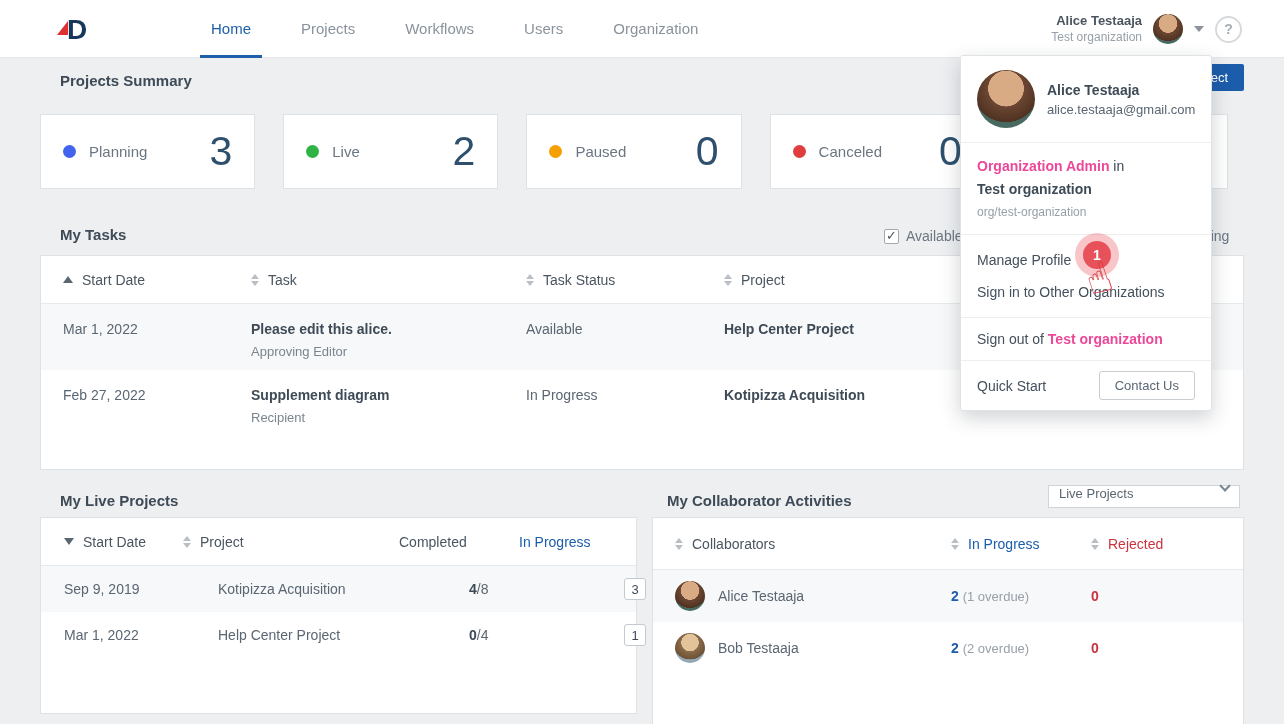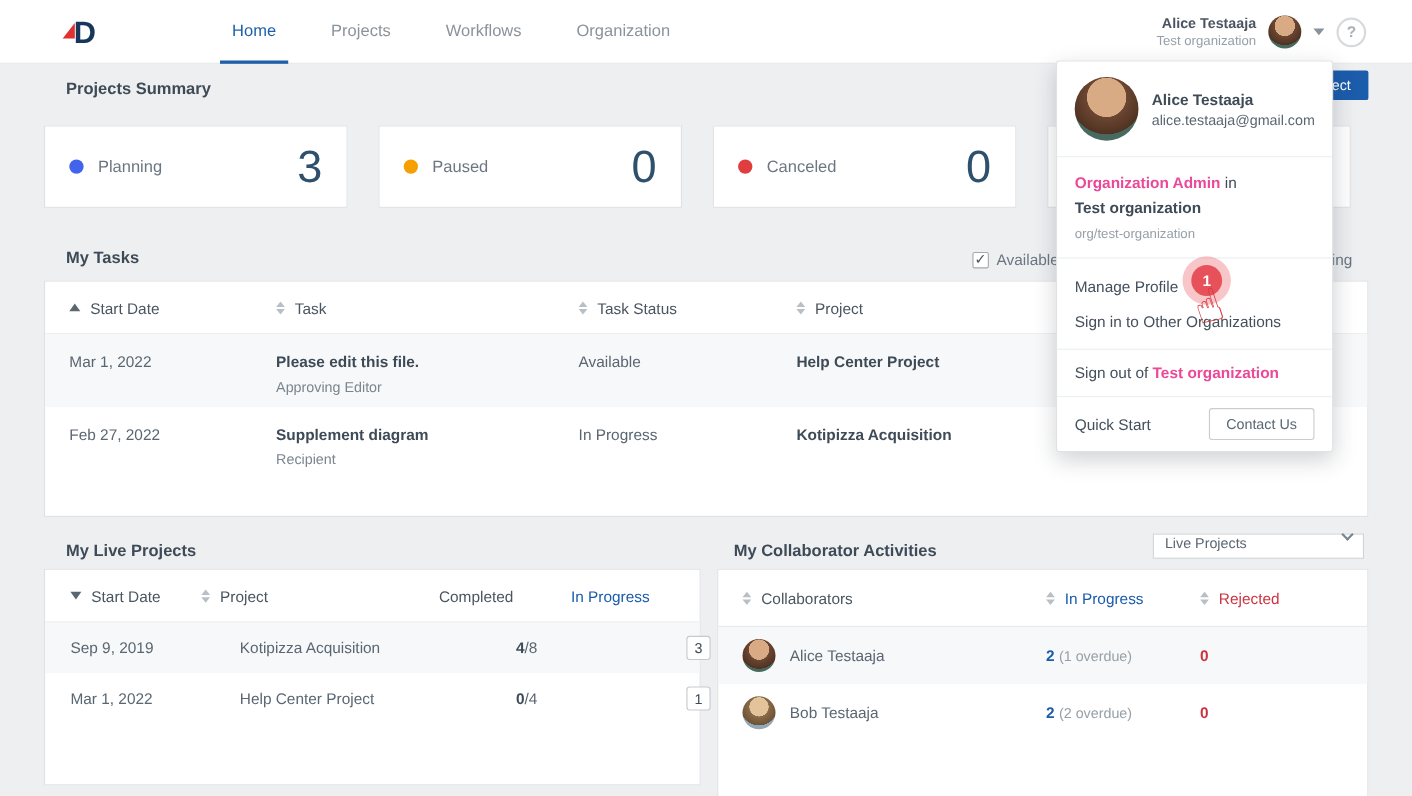--- a/index.html
+++ b/index.html
@@ -119,20 +119,21 @@
 
 <div class="topbar">
   <svg class="logo" viewBox="0 0 42 34">
     <polygon points="3,23 14,9 14,23" fill="#e03131"></polygon>
     <text x="13" y="27" font-size="28" font-weight="bold" fill="#16365c" font-family="Liberation Sans, sans-serif">D</text>
   </svg>
   <div class="nav">
     <div class="nav-item active">Home</div>
     <div class="nav-item">Projects</div>
     <div class="nav-item">Workflows</div>
+    <div class="nav-item">Users</div>
     <div class="nav-item">Organization</div>
   </div>
   <div class="topbar-user">
     <div class="user-names">
       <div class="user-name">Alice Testaaja</div>
       <div class="user-org">Test organization</div>
     </div>
     <div class="avatar-sm photo-alice"></div>
     <div class="caret-down"></div>
     <div class="help-btn">?</div>
@@ -142,20 +143,25 @@
 <div class="section-title" style="left:60px; top:72px;">Projects Summary</div>
 <button class="new-project">New Project</button>
 
 <div class="summary-row">
   <div class="sum-card">
     <span class="dot" style="background: rgb(66, 99, 235);"></span>
     <span class="sum-label">Planning</span>
     <span class="sum-value">3</span>
   </div>
   <div class="sum-card">
+    <span class="dot" style="background: rgb(47, 179, 68);"></span>
+    <span class="sum-label">Live</span>
+    <span class="sum-value">2</span>
+  </div>
+  <div class="sum-card">
     <span class="dot" style="background: rgb(245, 159, 0);"></span>
     <span class="sum-label">Paused</span>
     <span class="sum-value">0</span>
   </div>
   <div class="sum-card">
     <span class="dot" style="background: rgb(224, 62, 62);"></span>
     <span class="sum-label">Canceled</span>
     <span class="sum-value">0</span>
   </div>
   <div class="sum-card"></div>
@@ -200,21 +206,21 @@
       <span>Project</span>
     </div>
     <div>
       <span></span>
     </div>
   </div>
 
   <div class="t-row t-body t-r1 alt">
     <div class="cell-date">Mar 1, 2022</div>
     <div>
-      <div class="cell-task-title">Please edit this file.</div>
+      <div class="cell-task-title">Please edit this alice.</div>
       <div class="cell-task-sub">Approving Editor</div>
     </div>
     <div class="cell-status">Available</div>
     <div class="cell-project">Help Center Project</div>
     <div class="cell-plain"></div>
   </div>
 
   <div class="t-row t-body t-r2">
     <div class="cell-date">Feb 27, 2022</div>
     <div>

